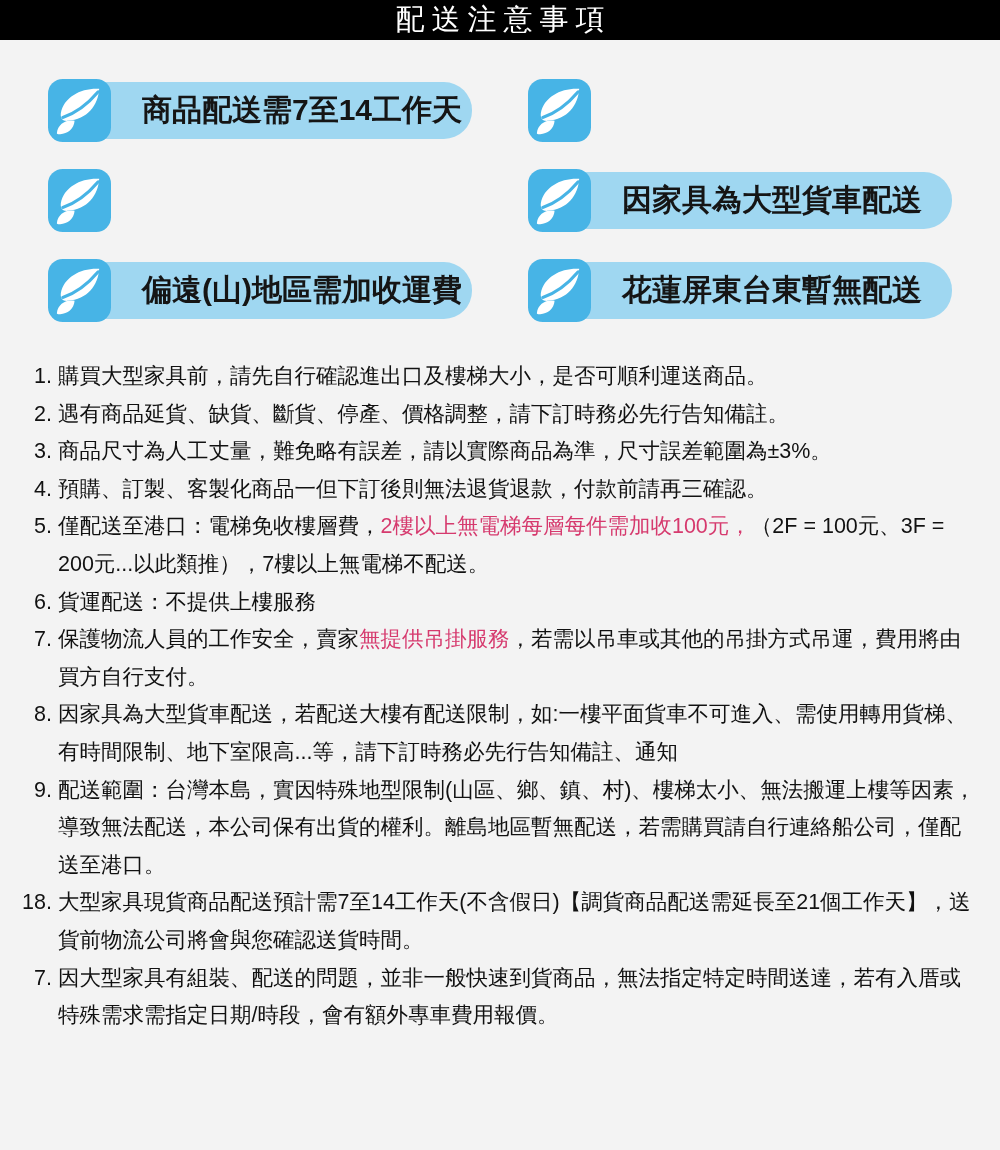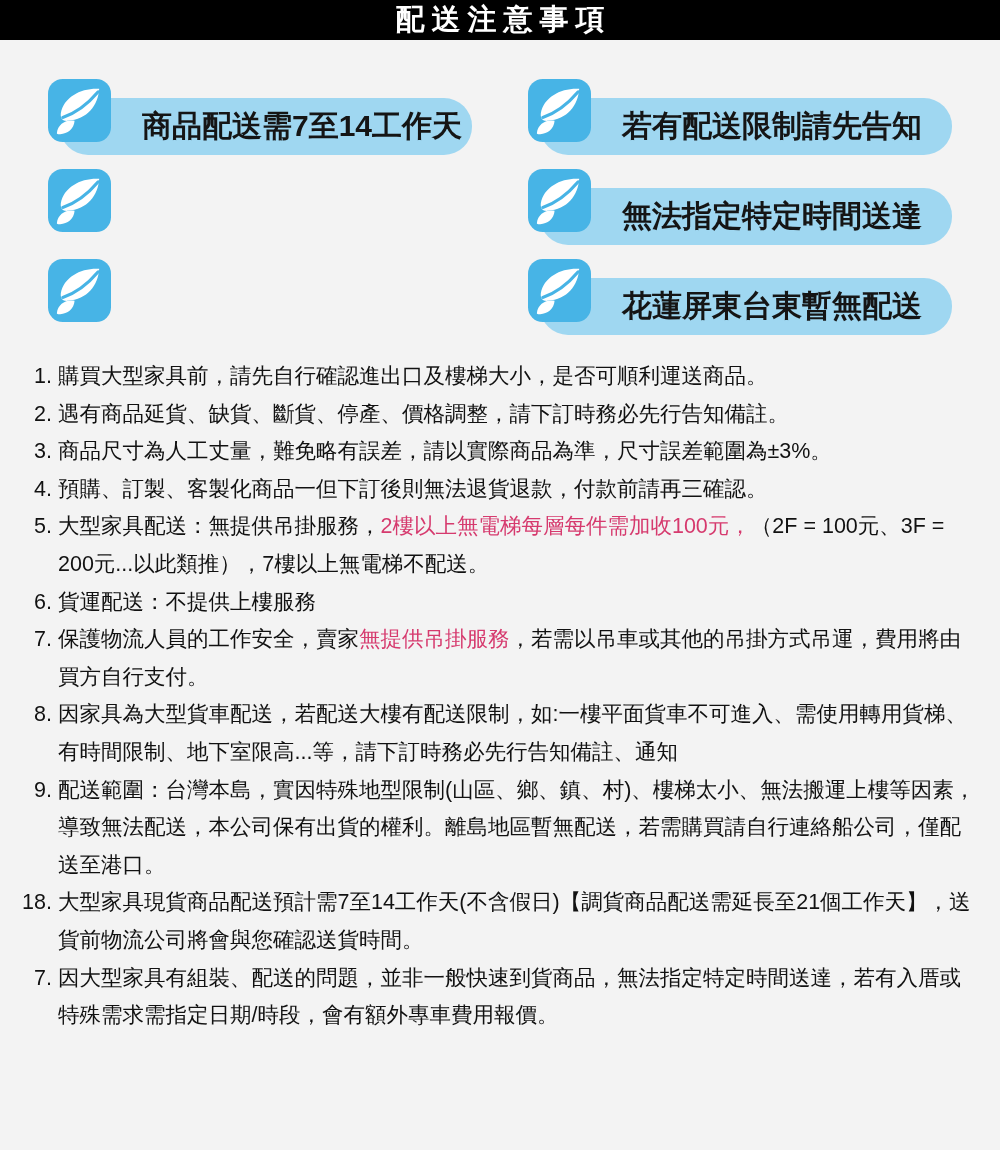--- a/index.html
+++ b/index.html
@@ -8,30 +8,30 @@
     background:var(--page-bg,#f3f3f3);
     font-family:"Liberation Sans","DejaVu Sans",sans-serif;
     color:var(--text,#111);
   }
   .title-bar{
     height:40px;background:var(--header-bg,#000);
     display:flex;align-items:center;justify-content:center;
   }
   .title-bar h1{
     margin:4px;color:var(--header-text,#fff);
-    font-size:29px;font-weight:bold;letter-spacing:7px;text-indent:7px;
+    font-size:29px;font-weight:normal;letter-spacing:7px;text-indent:7px;
   }
   .badges{
     margin:39px 48px 0 48px;
     display:grid;grid-template-columns:1fr 1fr;
     column-gap:56px;row-gap:27px;
   }
   .badge{position:relative;height:63px;}
   .badge-pill{
-    position:absolute;left:12px;right:0;top:19px;height:57px;
+    position:absolute;left:12px;right:0;top:3px;height:57px;
     background:var(--pill-bg,#9fd7f1);
     border-radius:28px;
     display:flex;align-items:center;
     padding-left:82px;box-sizing:border-box;
     font-size:30px;font-weight:bold;color:#151515;
     white-space:nowrap;
   }
   .badge-icon{position:absolute;left:0;top:0;width:63px;height:63px;z-index:2;display:block;}
   .badge-icon svg{display:block;width:100%;height:100%;}
   .notes{
@@ -66,52 +66,52 @@
       </div>
       <div class="badge">
         <span class="badge-icon">
           <svg viewBox="0 0 64 64" xmlns="http://www.w3.org/2000/svg">
             <rect x="0" y="0" width="64" height="64" rx="15" fill="#47b4e6"></rect>
             <path d="M52 10 C 34 9 16 18 13 35 C 12.5 40 15 43 20 42.5 C 40 41 51 27 52 10 Z" fill="#fff"></path>
             <path d="M15 39 Q 34 33 51 13" stroke="#47b4e6" stroke-width="3.2" fill="none" stroke-linecap="round"></path>
             <path d="M9 55 C 10 46 18 41 27 42.5 C 26.5 51 19 56.5 11.5 56 C 10 56 9 55.6 9 55 Z" fill="#fff"></path>
           </svg>
         </span>
-        <span class="badge-pill">若有配送限制請先告知</span>
       </div>
       <div class="badge">
         <span class="badge-icon">
           <svg viewBox="0 0 64 64" xmlns="http://www.w3.org/2000/svg">
             <rect x="0" y="0" width="64" height="64" rx="15" fill="#47b4e6"></rect>
             <path d="M52 10 C 34 9 16 18 13 35 C 12.5 40 15 43 20 42.5 C 40 41 51 27 52 10 Z" fill="#fff"></path>
             <path d="M15 39 Q 34 33 51 13" stroke="#47b4e6" stroke-width="3.2" fill="none" stroke-linecap="round"></path>
             <path d="M9 55 C 10 46 18 41 27 42.5 C 26.5 51 19 56.5 11.5 56 C 10 56 9 55.6 9 55 Z" fill="#fff"></path>
           </svg>
         </span>
       </div>
       <div class="badge">
         <span class="badge-icon">
           <svg viewBox="0 0 64 64" xmlns="http://www.w3.org/2000/svg">
             <rect x="0" y="0" width="64" height="64" rx="15" fill="#47b4e6"></rect>
             <path d="M52 10 C 34 9 16 18 13 35 C 12.5 40 15 43 20 42.5 C 40 41 51 27 52 10 Z" fill="#fff"></path>
             <path d="M15 39 Q 34 33 51 13" stroke="#47b4e6" stroke-width="3.2" fill="none" stroke-linecap="round"></path>
             <path d="M9 55 C 10 46 18 41 27 42.5 C 26.5 51 19 56.5 11.5 56 C 10 56 9 55.6 9 55 Z" fill="#fff"></path>
           </svg>
         </span>
-        <span class="badge-pill">無法指定特定時間送達</span>
+        <span class="badge-pill">因家具為大型貨車配送</span>
       </div>
       <div class="badge">
         <span class="badge-icon">
           <svg viewBox="0 0 64 64" xmlns="http://www.w3.org/2000/svg">
             <rect x="0" y="0" width="64" height="64" rx="15" fill="#47b4e6"></rect>
             <path d="M52 10 C 34 9 16 18 13 35 C 12.5 40 15 43 20 42.5 C 40 41 51 27 52 10 Z" fill="#fff"></path>
             <path d="M15 39 Q 34 33 51 13" stroke="#47b4e6" stroke-width="3.2" fill="none" stroke-linecap="round"></path>
             <path d="M9 55 C 10 46 18 41 27 42.5 C 26.5 51 19 56.5 11.5 56 C 10 56 9 55.6 9 55 Z" fill="#fff"></path>
           </svg>
         </span>
+        <span class="badge-pill">偏遠(山)地區需加收運費</span>
       </div>
       <div class="badge">
         <span class="badge-icon">
           <svg viewBox="0 0 64 64" xmlns="http://www.w3.org/2000/svg">
             <rect x="0" y="0" width="64" height="64" rx="15" fill="#47b4e6"></rect>
             <path d="M52 10 C 34 9 16 18 13 35 C 12.5 40 15 43 20 42.5 C 40 41 51 27 52 10 Z" fill="#fff"></path>
             <path d="M15 39 Q 34 33 51 13" stroke="#47b4e6" stroke-width="3.2" fill="none" stroke-linecap="round"></path>
             <path d="M9 55 C 10 46 18 41 27 42.5 C 26.5 51 19 56.5 11.5 56 C 10 56 9 55.6 9 55 Z" fill="#fff"></path>
           </svg>
         </span>
@@ -131,21 +131,21 @@
       <li class="note">
         <span class="note-num">3.</span>
         <span class="note-text"><span>商品尺寸為人工丈量，難免略有誤差，請以實際商品為準，尺寸誤差範圍為±3%。</span></span>
       </li>
       <li class="note">
         <span class="note-num">4.</span>
         <span class="note-text"><span>預購、訂製、客製化商品一但下訂後則無法退貨退款，付款前請再三確認。</span></span>
       </li>
       <li class="note">
         <span class="note-num">5.</span>
-        <span class="note-text"><span>大型家具配送：無提供吊掛服務，</span><span class="hl">2樓以上無電梯每層每件需加收100元，</span><span>（2F = 100元、3F = 200元...以此類推），7樓以上無電梯不配送。</span></span>
+        <span class="note-text"><span>僅配送至港口：電梯免收樓層費，</span><span class="hl">2樓以上無電梯每層每件需加收100元，</span><span>（2F = 100元、3F = 200元...以此類推），7樓以上無電梯不配送。</span></span>
       </li>
       <li class="note">
         <span class="note-num">6.</span>
         <span class="note-text"><span>貨運配送：不提供上樓服務</span></span>
       </li>
       <li class="note">
         <span class="note-num">7.</span>
         <span class="note-text"><span>保護物流人員的工作安全，賣家</span><span class="hl">無提供吊掛服務</span><span>，若需以吊車或其他的吊掛方式吊運，費用將由買方自行支付。</span></span>
       </li>
       <li class="note">

